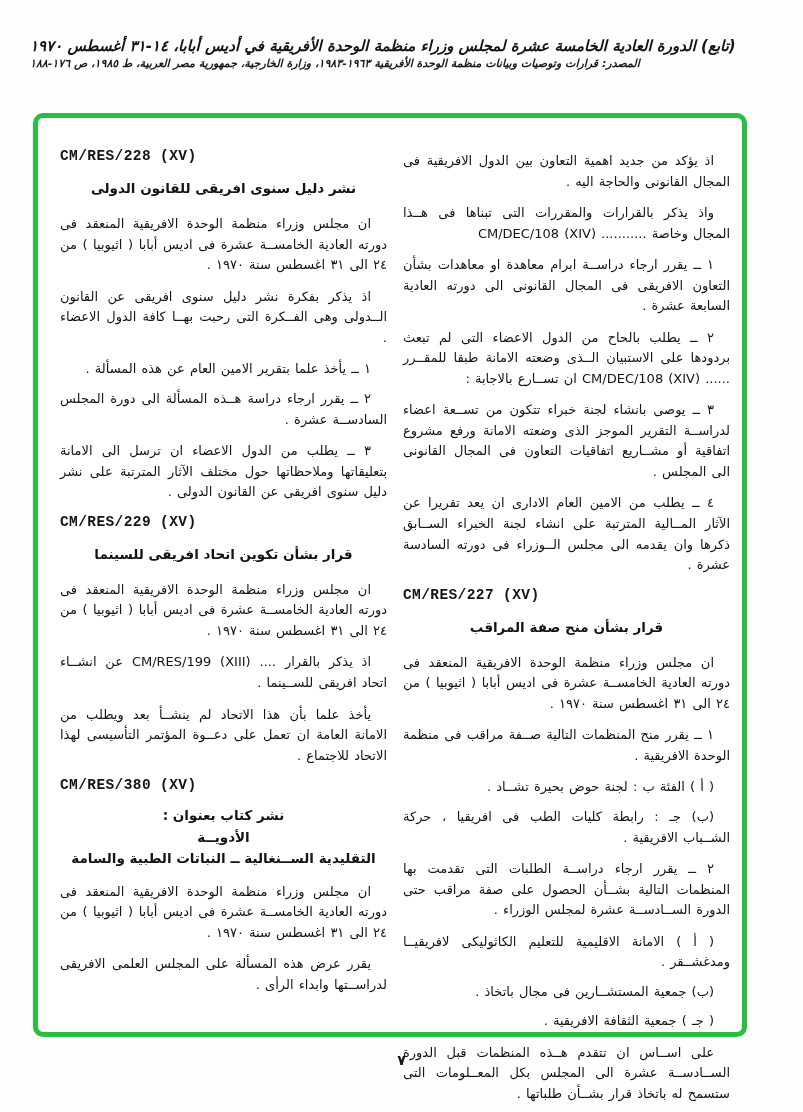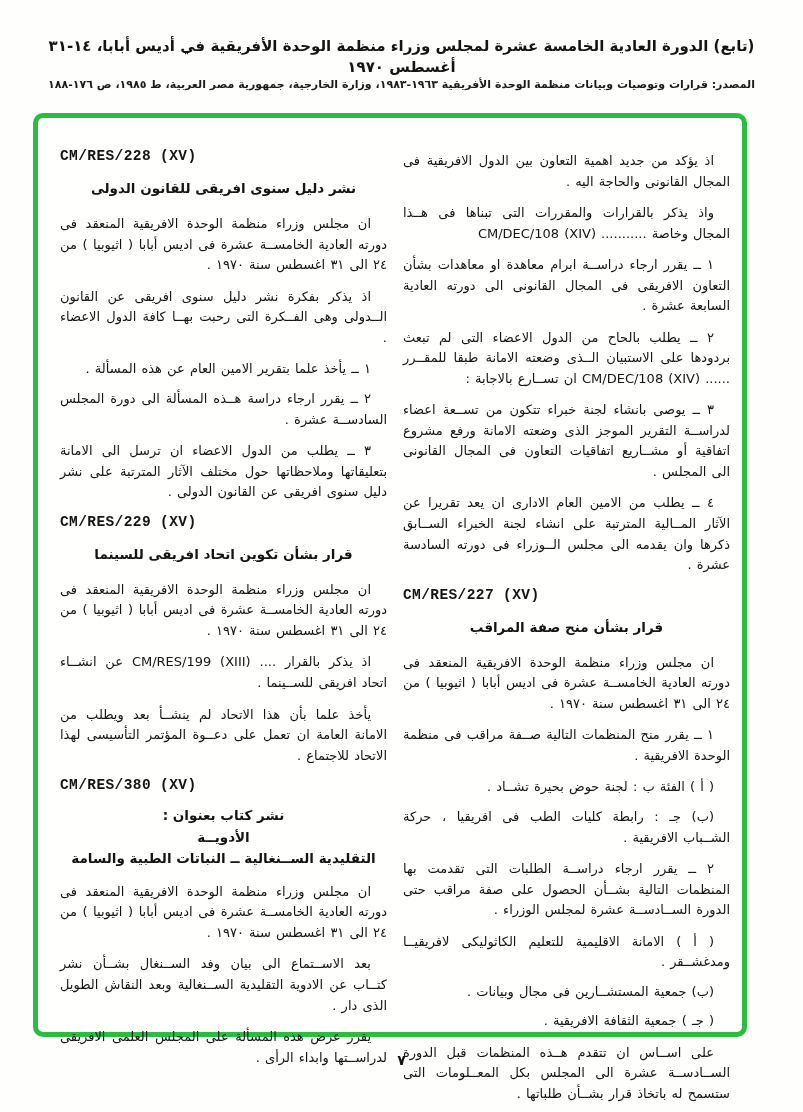--- a/index.html
+++ b/index.html
@@ -1,19 +1,19 @@
 <!DOCTYPE html>
 <html lang="ar"><head>
 <meta charset="utf-8">
 <style>
   html,body{margin:0;padding:0;background:#ffffff;}
   #page{position:relative;width:803px;height:1112px;background:#fefefc;overflow:hidden;
         font-family:"DejaVu Sans",sans-serif;color:#141414;}
   
-  #hdr{position:absolute;top:36px;left:30px;right:30px;text-align:center;direction:rtl;}
+  #hdr{position:absolute;top:36px;left:30px;right:30px;text-align:left;direction:rtl;font-style:italic;}
   .hdr-line1{font-size:15px;font-weight:700;letter-spacing:0;line-height:1.4;}
   .hdr-line2{font-size:11px;font-weight:700;color:#1b1b1b;}
   
   #frame{position:absolute;left:33px;top:113px;width:714px;height:924px;box-sizing:border-box;
          border:5px solid #2abd40;border-radius:10px;background:#fffffe;
          padding:20px 12px 14px 22px;direction:rtl;}
   #cols{display:flex;gap:16px;height:100%;}
   .col{flex:1 1 0;min-width:0;}
   .col-first{padding-top:2px;}
   .col-second{padding-top:10px;}
@@ -53,21 +53,21 @@
         <div class="para">٣ ــ يوصى بانشاء لجنة خبراء تتكون من تســعة اعضاء لدراســة التقرير الموجز الذى وضعته الامانة ورفع مشروع اتفاقية أو مشــاريع اتفاقيات التعاون فى المجال القانونى الى المجلس .</div>
         <div class="para">٤ ــ يطلب من الامين العام الادارى ان يعد تقريرا عن الآثار المــالية المترتبة على انشاء لجنة الخبراء الســابق ذكرها وان يقدمه الى مجلس الــوزراء فى دورته السادسة عشرة .</div>
         <div class="code mt-sect">CM/RES/227 (XV)</div>
         <div class="hd">قرار بشأن منح صفة المراقب</div>
         <div class="para">ان مجلس وزراء منظمة الوحدة الافريقية المنعقد فى دورته العادية الخامســة عشرة فى اديس أبابا ( اثيوبيا ) من ٢٤ الى ٣١ اغسطس سنة ١٩٧٠ .</div>
         <div class="para">١ ــ يقرر منح المنظمات التالية صــفة مراقب فى منظمة الوحدة الافريقية .</div>
         <div class="para para-tight">( أ ) الفئة ب : لجنة حوض بحيرة تشــاد .</div>
         <div class="para para-tight">(ب) جـ : رابطة كليات الطب فى افريقيا ، حركة الشــباب الافريقية .</div>
         <div class="para">٢ ــ يقرر ارجاء دراســة الطلبات التى تقدمت بها المنظمات التالية بشــأن الحصول على صفة مراقب حتى الدورة الســادســة عشرة لمجلس الوزراء .</div>
         <div class="para para-tight">( أ ) الامانة الاقليمية للتعليم الكاثوليكى لافريقيــا ومدغشــقر .</div>
-        <div class="para para-tight">(ب) جمعية المستشــارين فى مجال وبيانات .</div>
+        <div class="para para-tight">(ب) جمعية المستشــارين فى مجال باتخاذ .</div>
         <div class="para para-tight">( جـ ) جمعية الثقافة الافريقية .</div>
         <div class="para">على اســاس ان تتقدم هــذه المنظمات قبل الدورة الســادســة عشرة الى المجلس بكل المعــلومات التى ستسمح له باتخاذ قرار بشــأن طلباتها .</div>
       </div>
 
       <div class="col col-second">
         <div class="code">CM/RES/228 (XV)</div>
         <div class="hd">نشر دليل سنوى افريقى للقانون الدولى</div>
         <div class="para">ان مجلس وزراء منظمة الوحدة الافريقية المنعقد فى دورته العادية الخامســة عشرة فى اديس أبابا ( اثيوبيا ) من ٢٤ الى ٣١ اغسطس سنة ١٩٧٠ .</div>
         <div class="para">اذ يذكر بفكرة نشر دليل سنوى افريقى عن القانون الــدولى وهى الفــكرة التى رحبت بهــا كافة الدول الاعضاء .</div>
         <div class="para para-tight">١ ــ يأخذ علما بتقرير الامين العام عن هذه المسألة .</div>
@@ -76,21 +76,20 @@
         <div class="code mt-sect">CM/RES/229 (XV)</div>
         <div class="hd">قرار بشأن تكوين اتحاد افريقى للسينما</div>
         <div class="para">ان مجلس وزراء منظمة الوحدة الافريقية المنعقد فى دورته العادية الخامســة عشرة فى اديس أبابا ( اثيوبيا ) من ٢٤ الى ٣١ اغسطس سنة ١٩٧٠ .</div>
         <div class="para">اذ يذكر بالقرار .... CM/RES/199 (XIII)‎ عن انشــاء اتحاد افريقى للســينما .</div>
         <div class="para">يأخذ علما بأن هذا الاتحاد لم ينشــأ بعد ويطلب من الامانة العامة ان تعمل على دعــوة المؤتمر التأسيسى لهذا الاتحاد للاجتماع .</div>
         <div class="code mt-sect">CM/RES/380 (XV)</div>
         <div class="hd hd-tight">نشر كتاب بعنوان :</div>
         <div class="hd hd-mid">الأدويــة</div>
         <div class="hd hd-bot">التقليدية الســنغالية ــ النباتات الطبية والسامة</div>
         <div class="para">ان مجلس وزراء منظمة الوحدة الافريقية المنعقد فى دورته العادية الخامســة عشرة فى اديس أبابا ( اثيوبيا ) من ٢٤ الى ٣١ اغسطس سنة ١٩٧٠ .</div>
-        <div class="para">بعد الاســتماع الى بيان وفد الســنغال بشــأن نشر كتــاب عن الادوية التقليدية الســنغالية وبعد النقاش الطويل الذى دار .</div>
         <div class="para">يقرر عرض هذه المسألة على المجلس العلمى الافريقى لدراســتها وابداء الرأى .</div>
       </div>
 
     </div>
   </div>
 
   <div id="pageno">٧</div>
 
 </div>
 

